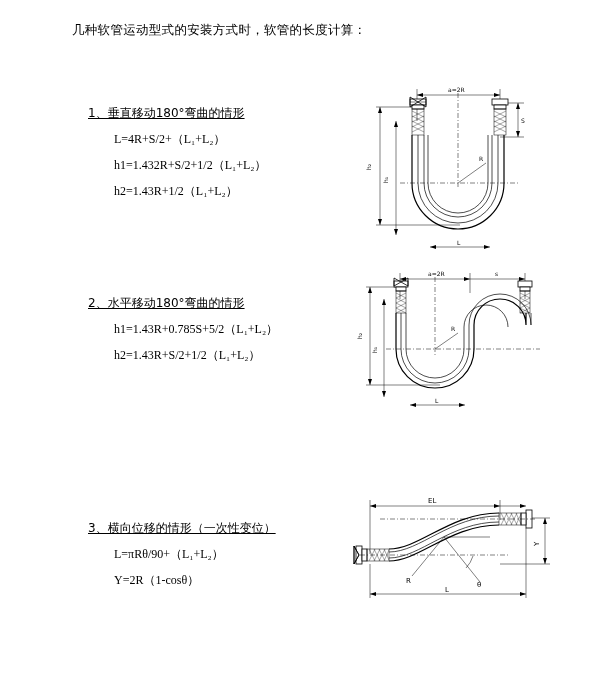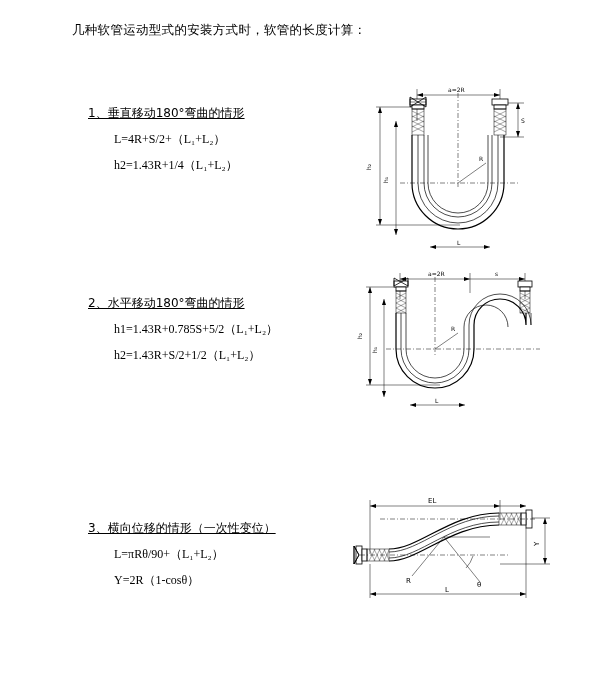--- a/index.html
+++ b/index.html
@@ -41,21 +41,22 @@
 <body>
 
 <div class="page">
 
   <div class="heading">几种软管运动型式的安装方式时，软管的长度计算：</div>
 
   <div class="section sec1">
     <div class="txtblock">
       <div class="sec-title">1、垂直移动180°弯曲的情形</div>
       <div class="formula">L=4R+S/2+（L₁+L₂）</div>
-      <div class="formula">h2=1.43R+1/4（L₁+L₂）</div>
+      <div class="formula">h1=1.432R+S/2+1/2（L₁+L₂）</div>
+      <div class="formula">h2=1.43R+1/2（L₁+L₂）</div>
     </div>
 
     <div class="figure">
       <svg width="230" height="200" viewBox="0 0 230 200">
 
         <line class="thin" x1="77" y1="20" x2="160" y2="20"></line>
         <path class="blk" d="M77,20 l6,-2 l0,4 z"></path>
         <path class="blk" d="M160,20 l-6,-2 l0,4 z"></path>
         <text class="lbl" x="108" y="17">a=2R</text>
         <line class="thin" x1="77" y1="14" x2="77" y2="46"></line>

